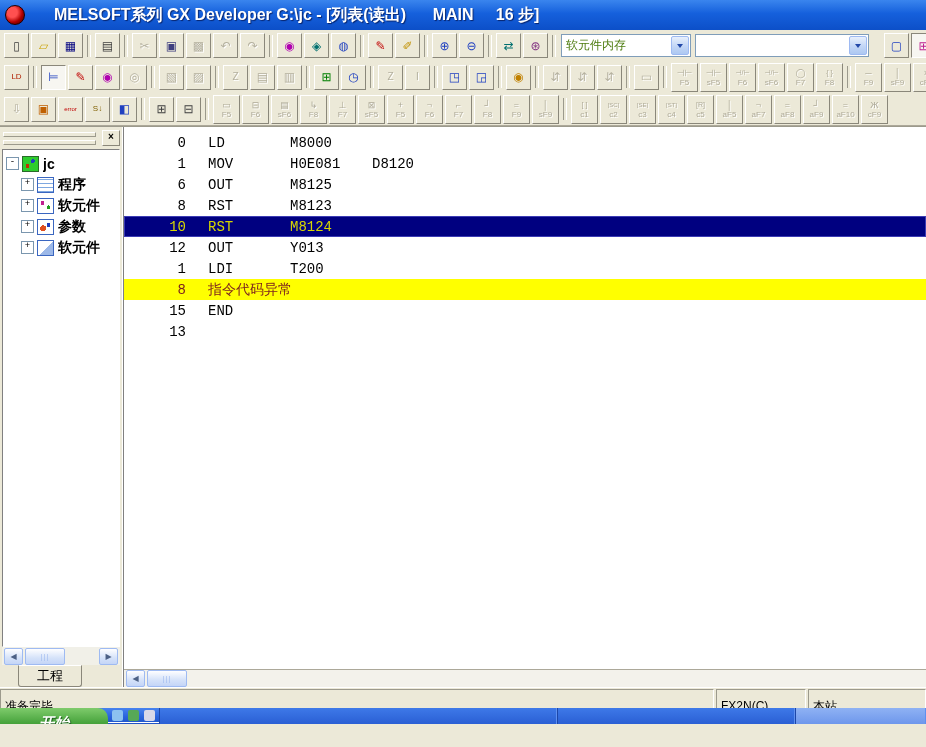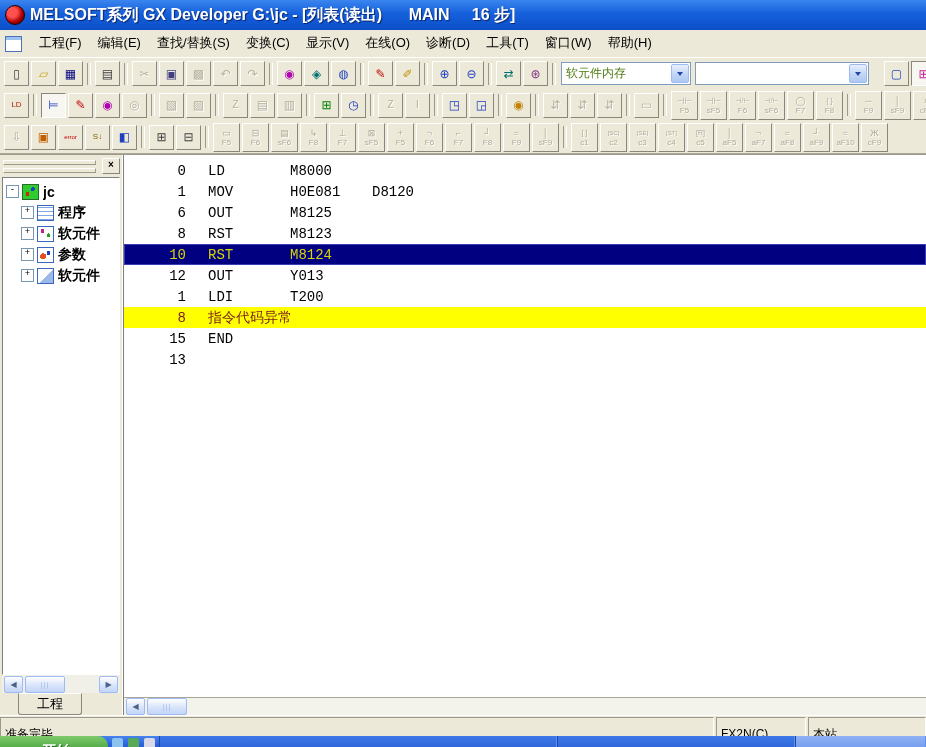--- a/index.html
+++ b/index.html
@@ -5,21 +5,21 @@
   html,body{margin:0;padding:0;}
   .window{width:926px;height:747px;position:relative;overflow:hidden;background:#ECE9D8;
     font-family:"Liberation Sans",sans-serif;-webkit-font-smoothing:none;}
   
   .titlebar{height:30px;display:flex;align-items:center;padding:0 5px;
     background:linear-gradient(180deg,#3A85EE 0%,#1560DC 45%,#0C4FC8 100%);}
   .app-icon{width:18px;height:18px;border-radius:50%;margin-right:5px;flex:0 0 auto;
     background:radial-gradient(circle at 35% 35%,#FF5050 0 30%,#B00000 60%,#300000 100%);
     border:1px solid #200000;}
   .title-text{color:#fff;font-weight:bold;font-size:16px;white-space:pre;overflow:hidden;
-    text-shadow:1px 1px 1px rgba(0,0,40,.6);}
+    text-shadow:1px 1px 1px rgba(0,0,40,.6);margin-left:24px;}
   
   .menubar{height:27px;display:flex;align-items:center;background:#ECE9D8;font-size:13px;
     border-bottom:1px solid #FFFFFF;padding-left:3px;}
   .mdi-icon{width:15px;height:14px;background:#fff;border:1px solid #5070B8;margin:0 9px 0 2px;
     box-shadow:inset 0 3px 0 #9CC2F0;flex:0 0 auto;}
   .menu-item{padding:3px 8px 4px;color:#000;cursor:default;white-space:nowrap;}
   
   .toolbar{display:flex;align-items:center;background:#ECE9D8;overflow:hidden;padding-left:3px;}
   .tb1{height:31px;} .tb2{height:32px;} .tb3{height:32px;border-bottom:1px solid #ACA899;}
   .tb-btn{width:23px;height:23px;flex:0 0 auto;margin:0 1px;background:#ECE9D8;
@@ -121,35 +121,20 @@
 </head>
 <body>
 
 <div class="window" data-name="gx-developer-window">
 
   <div class="titlebar" data-name="title-bar">
     <div class="app-icon" data-name="melsoft-app-icon"></div>
     <span class="title-text" data-name="window-title">MELSOFT系列 GX Developer G:\jc - [列表(读出)      MAIN     16 步]</span>
   </div>
 
-  <div class="menubar" data-name="menu-bar">
-    <div class="mdi-icon" data-name="mdi-child-icon"></div>
-    <div id="menu-items" style="display:flex;" data-name="menu-items">
-        <div class="menu-item" data-name="menu-project">工程(F)</div>
-        <div class="menu-item" data-name="menu-edit">编辑(E)</div>
-        <div class="menu-item" data-name="menu-find-replace">查找/替换(S)</div>
-        <div class="menu-item" data-name="menu-convert">变换(C)</div>
-        <div class="menu-item" data-name="menu-view">显示(V)</div>
-        <div class="menu-item" data-name="menu-online">在线(O)</div>
-        <div class="menu-item" data-name="menu-diagnostics">诊断(D)</div>
-        <div class="menu-item" data-name="menu-tools">工具(T)</div>
-        <div class="menu-item" data-name="menu-window">窗口(W)</div>
-        <div class="menu-item" data-name="menu-help">帮助(H)</div>
-      </div>
-  </div>
 
   <div class="toolbar tb1" id="tb1" data-name="toolbar-standard">
       <div class="tb-btn" data-name="new-project-button">
         <span class="tb-glyph" data-name="new-project-icon">▯</span>
       </div>
       <div class="tb-btn" data-name="open-project-button">
         <span class="tb-glyph" data-name="open-project-icon" style="color: rgb(200, 160, 0);">▱</span>
       </div>
       <div class="tb-btn" data-name="save-project-button">
         <span class="tb-glyph" data-name="save-project-icon" style="color: rgb(0, 0, 128);">▦</span>

